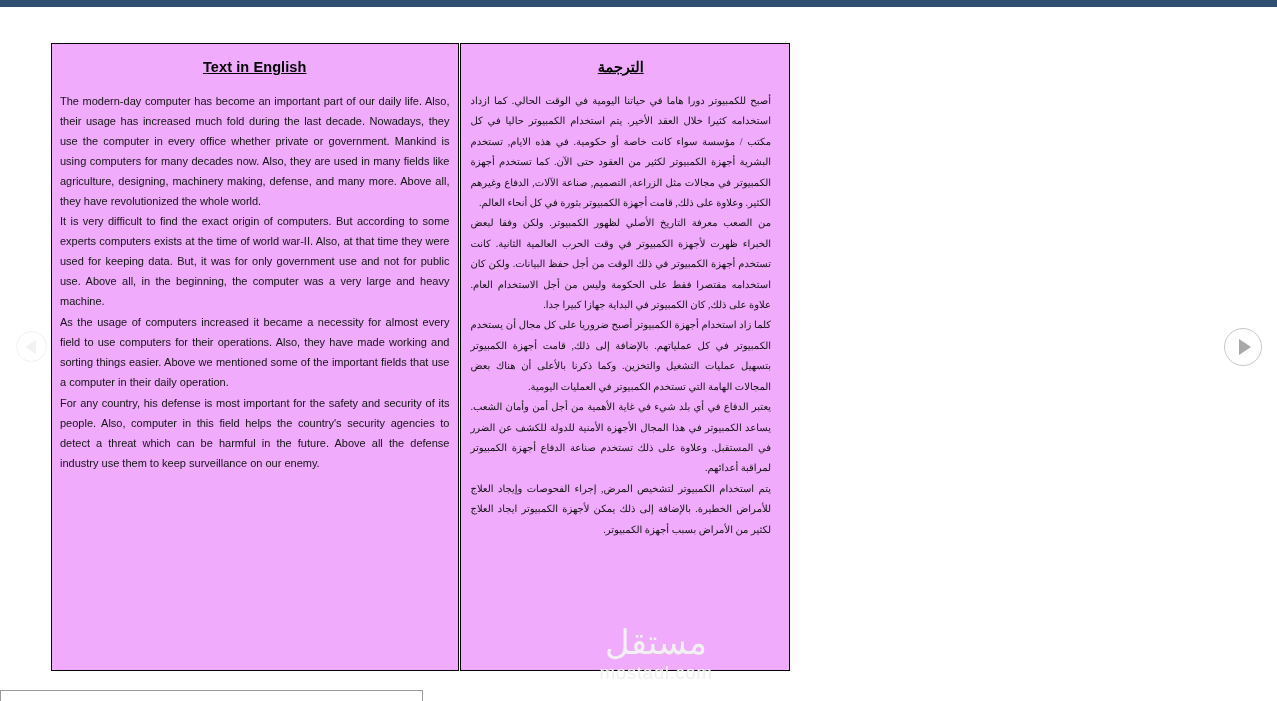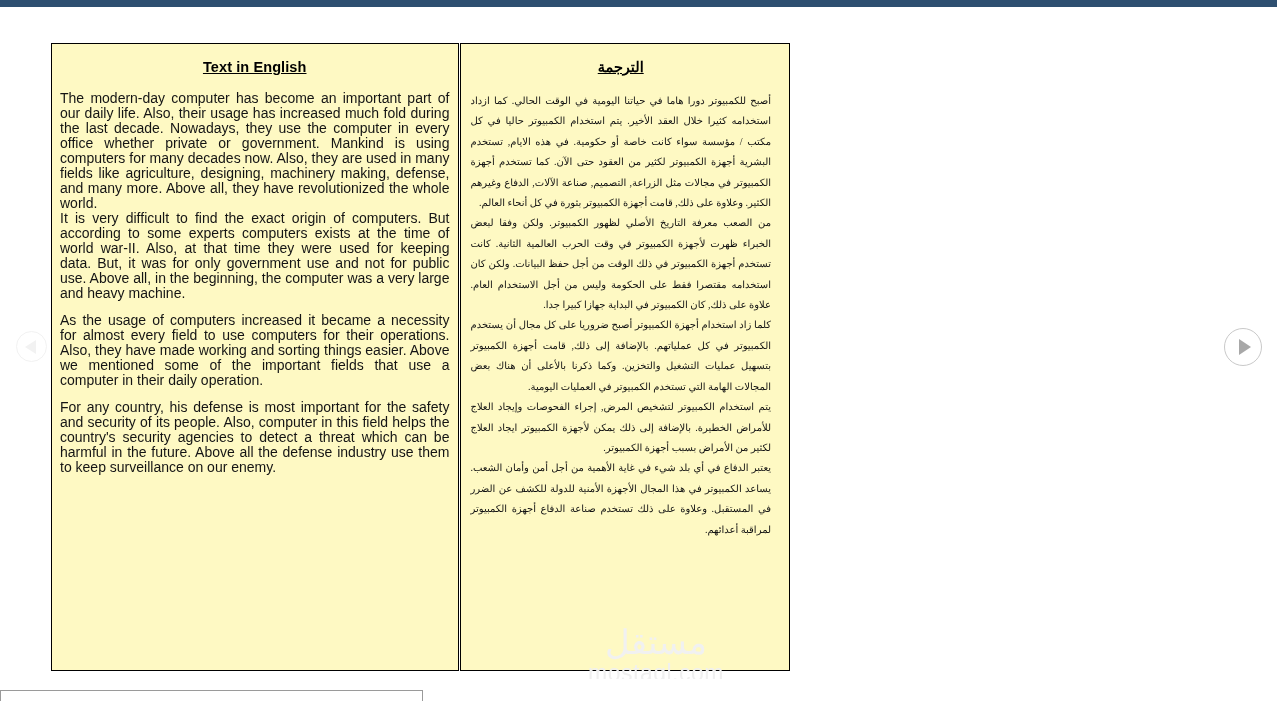--- a/index.html
+++ b/index.html
@@ -44,21 +44,21 @@
     top: 36px;
     left: 51px;
     width: 739px;
     height: 628px;
     display: flex;
     align-items: stretch;
   }
 
   .cell {
     border: 1.2px solid #000000;
-    background: #fef9c3;
+    background: #f0abfc;
     padding: 9px 8px 10px 8px;
   }
 
   .cell-en {
     width: 409px;
     padding-left: 8px;
     padding-right: 9px;
   }
 
   .cell-ar {
@@ -80,28 +80,28 @@
     font-size: 14.5px;
     letter-spacing: .1px;
   }
 
   .col-title-ar {
     font-size: 14.5px;
     direction: rtl;
   }
 
   .body-en {
-    font-size: 14px;
-    line-height: 15px;
+    font-size: 11px;
+    line-height: 20px;
     text-align: justify;
     color: #141414;
     hyphens: none;
   }
   .body-en p { margin: 0; }
-  .body-en p.gap { margin-top: 12px; }
+  .body-en p.gap { margin-top: 1px; }
 
   .body-ar {
     direction: rtl;
     text-align: justify;
     font-family: Liberation Serif, serif;
     font-size: 10px;
     line-height: 20.4px;
     color: #121212;
   }
   .body-ar p { margin: 0; }
@@ -118,21 +118,21 @@
     user-select: none;
   }
   .watermark .wm-ar {
     font-family: "DejaVu Serif", serif;
     font-size: 34px;
     color: #f1f1f1;
     line-height: 36px;
     direction: rtl;
   }
   .watermark .wm-en {
-    font-size: 23px;
+    font-size: 19px;
     color: #f0f0f0;
     line-height: 26px;
     letter-spacing: .5px;
   }
 
   
   .nav-btn {
     position: absolute;
     top: 331px;
     width: 32px;
@@ -210,22 +210,22 @@
           <p class="gap">For any country, his defense is most important for the safety and security of its people. Also, computer in this field helps the country's security agencies to detect a threat which can be harmful in the future. Above all the defense industry use them to keep surveillance on our enemy.</p>
         </div>
       </div>
 
       <div class="cell cell-ar">
         <div class="col-title col-title-ar">الترجمة</div>
         <div class="body-ar">
           <p>أصبح للكمبيوتر دورا هاما في حياتنا اليومية في الوقت الحالي. كما ازداد استخدامه كثيرا خلال العقد الأخير. يتم استخدام الكمبيوتر حاليا في كل مكتب / مؤسسة سواء كانت خاصة أو حكومية. في هذه الايام, تستخدم البشرية أجهزة الكمبيوتر لكثير من العقود حتى الآن. كما تستخدم أجهزة الكمبيوتر في مجالات مثل الزراعة, التصميم, صناعة الآلات, الدفاع وغيرهم الكثير. وعلاوة على ذلك, قامت أجهزة الكمبيوتر بثورة في كل أنحاء العالم.</p>
           <p>من الصعب معرفة التاريخ الأصلي لظهور الكمبيوتر. ولكن وفقا لبعض الخبراء ظهرت لأجهزة الكمبيوتر في وقت الحرب العالمية الثانية. كانت تستخدم أجهزة الكمبيوتر في ذلك الوقت من أجل حفظ البيانات. ولكن كان استخدامه مقتصرا فقط على الحكومة وليس من أجل الاستخدام العام. علاوة على ذلك, كان الكمبيوتر في البداية جهازا كبيرا جدا.</p>
           <p class="gap">كلما زاد استخدام أجهزة الكمبيوتر أصبح ضروريا على كل مجال أن يستخدم الكمبيوتر في كل عملياتهم. بالإضافة إلى ذلك, قامت أجهزة الكمبيوتر بتسهيل عمليات التشغيل والتخزين. وكما ذكرنا بالأعلى أن هناك بعض المجالات الهامة التي تستخدم الكمبيوتر في العمليات اليومية.</p>
+          <p>يعتبر الدفاع في أي بلد شيء في غاية الأهمية من أجل أمن وأمان الشعب. يساعد الكمبيوتر في هذا المجال الأجهزة الأمنية للدولة للكشف عن الضرر في المستقبل. وعلاوة على ذلك تستخدم صناعة الدفاع أجهزة الكمبيوتر لمراقبة أعدائهم.</p>
           <p>يتم استخدام الكمبيوتر لتشخيص المرض, إجراء الفحوصات وإيجاد العلاج للأمراض الخطيرة. بالإضافة إلى ذلك يمكن لأجهزة الكمبيوتر ايجاد العلاج لكثير من الأمراض بسبب أجهزة الكمبيوتر.</p>
-          <p>يعتبر الدفاع في أي بلد شيء في غاية الأهمية من أجل أمن وأمان الشعب. يساعد الكمبيوتر في هذا المجال الأجهزة الأمنية للدولة للكشف عن الضرر في المستقبل. وعلاوة على ذلك تستخدم صناعة الدفاع أجهزة الكمبيوتر لمراقبة أعدائهم.</p>
         </div>
       </div>
 
     </div>
 
     <div class="watermark">
       <div class="wm-ar">مستقل</div>
       <div class="wm-en">mostaql.com</div>
     </div>
 

